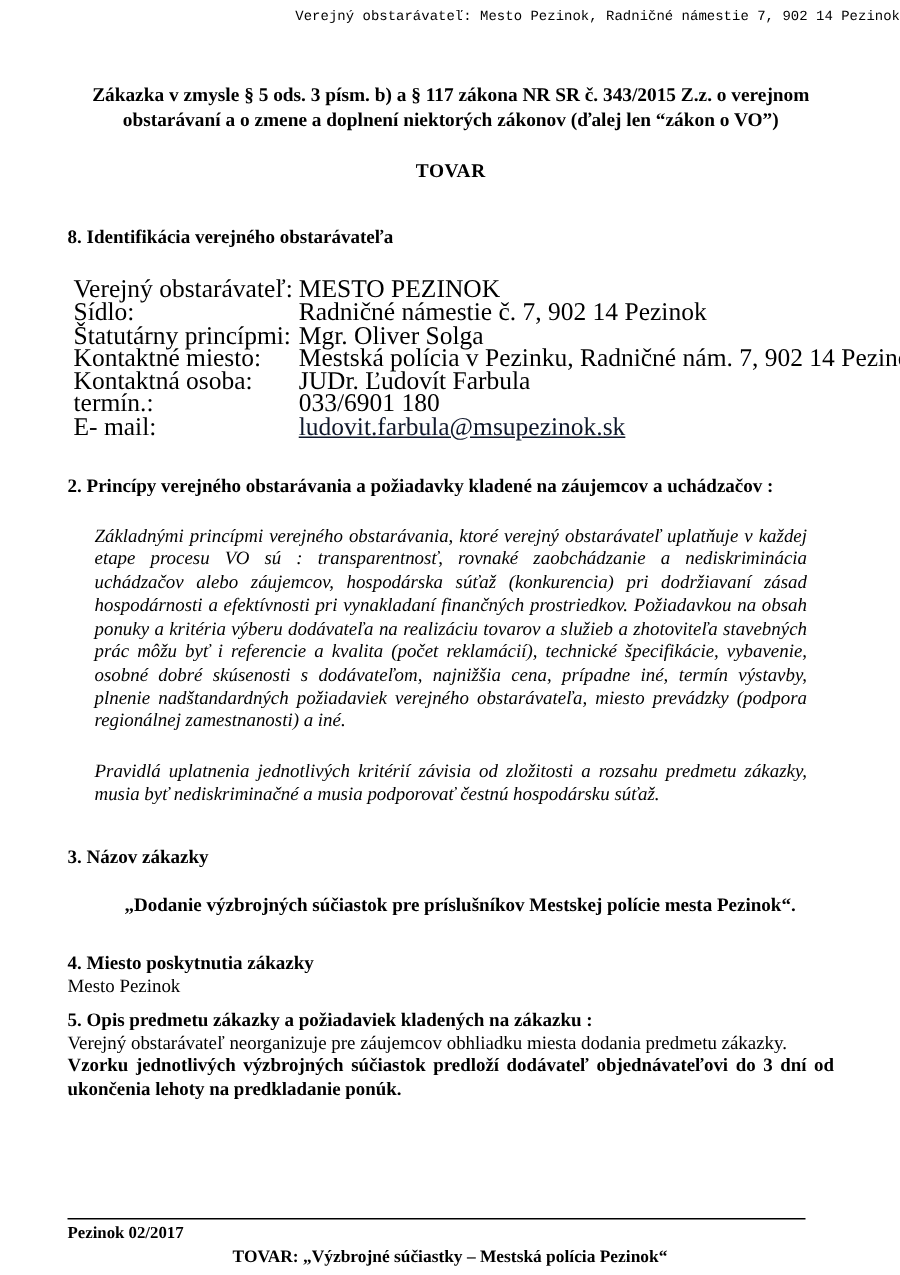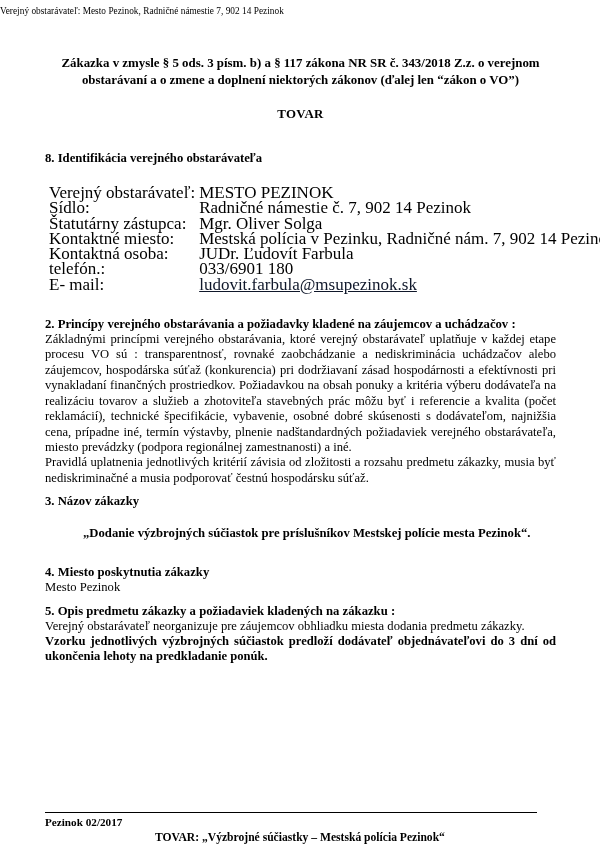--- a/index.html
+++ b/index.html
@@ -22,24 +22,25 @@
     height: 850px;
     box-sizing: border-box;
   }
 
   
   .doc-header {
     position: absolute;
     left: 0;
     top: 5px;
     width: 600px;
-    text-align: left;
+    text-align: right;
     font-size: 9.3px;
     line-height: 12px;
     letter-spacing: 0.02px;
+    font-family: Liberation Mono, monospace;
   }
 
   
   .content {
     position: absolute;
     left: 45px;
     top: 55px;
     width: 511px;
     font-size: 12.6px;
     line-height: 15.4px;
@@ -98,23 +99,24 @@
   .contact td.lbl { width: 125px; padding-right: 4px; }
   .contact td.val { padding-left: 0; }
 
   a.maillink {
     color: #0f172a;
   }
 
   
   p.just {
     text-align: justify;
-    margin: 0;
-    font-size: 12.6px;
-    line-height: 15.4px;
+    margin: 18px;
+    font-size: 12.6px;
+    line-height: 15.4px;
+    font-style: italic;
   }
   p.plain {
     text-align: left;
     margin: 0;
     font-size: 12.6px;
     line-height: 15.4px;
   }
   p.bold-just {
     text-align: justify;
     margin: 0;
@@ -161,51 +163,51 @@
 </head>
 <body>
 
 <div class="page">
 
   <div class="doc-header">Verejný obstarávateľ: Mesto Pezinok, Radničné námestie 7, 902 14 Pezinok</div>
 
   <div class="content">
 
 
-    <div class="subtitle">Zákazka v zmysle § 5 ods. 3 písm. b) a § 117 zákona NR SR č. 343/2018 Z.z. o verejnom obstarávaní a o zmene a doplnení niektorých zákonov (ďalej len “zákon o VO”)</div>
+    <div class="subtitle">Zákazka v zmysle § 5 ods. 3 písm. b) a § 117 zákona NR SR č. 343/2015 Z.z. o verejnom obstarávaní a o zmene a doplnení niektorých zákonov (ďalej len “zákon o VO”)</div>
 
     <div class="tovar-line">TOVAR</div>
 
     <div class="sec-head">8. Identifikácia verejného obstarávateľa</div>
     <div class="gap-md"></div>
 
     <table class="contact">
       <tbody>
         <tr>
           <td class="lbl">Verejný obstarávateľ:</td>
           <td class="val">MESTO PEZINOK</td>
         </tr>
         <tr>
           <td class="lbl">Sídlo:</td>
           <td class="val">Radničné námestie č. 7, 902 14 Pezinok</td>
         </tr>
         <tr>
-          <td class="lbl">Štatutárny zástupca:</td>
+          <td class="lbl">Štatutárny princípmi:</td>
           <td class="val">Mgr. Oliver Solga</td>
         </tr>
         <tr>
           <td class="lbl">Kontaktné miesto:</td>
           <td class="val">Mestská polícia v Pezinku, Radničné nám. 7, 902 14 Pezinok</td>
         </tr>
         <tr>
           <td class="lbl">Kontaktná osoba:</td>
           <td class="val">JUDr. Ľudovít Farbula</td>
         </tr>
         <tr>
-          <td class="lbl">telefón.:</td>
+          <td class="lbl">termín.:</td>
           <td class="val">033/6901 180</td>
         </tr>
         <tr>
           <td class="lbl">E- mail:</td>
           <td class="val">
             <a class="maillink" href="#">ludovit.farbula@msupezinok.sk</a>
           </td>
         </tr>
       </tbody>
     </table>

